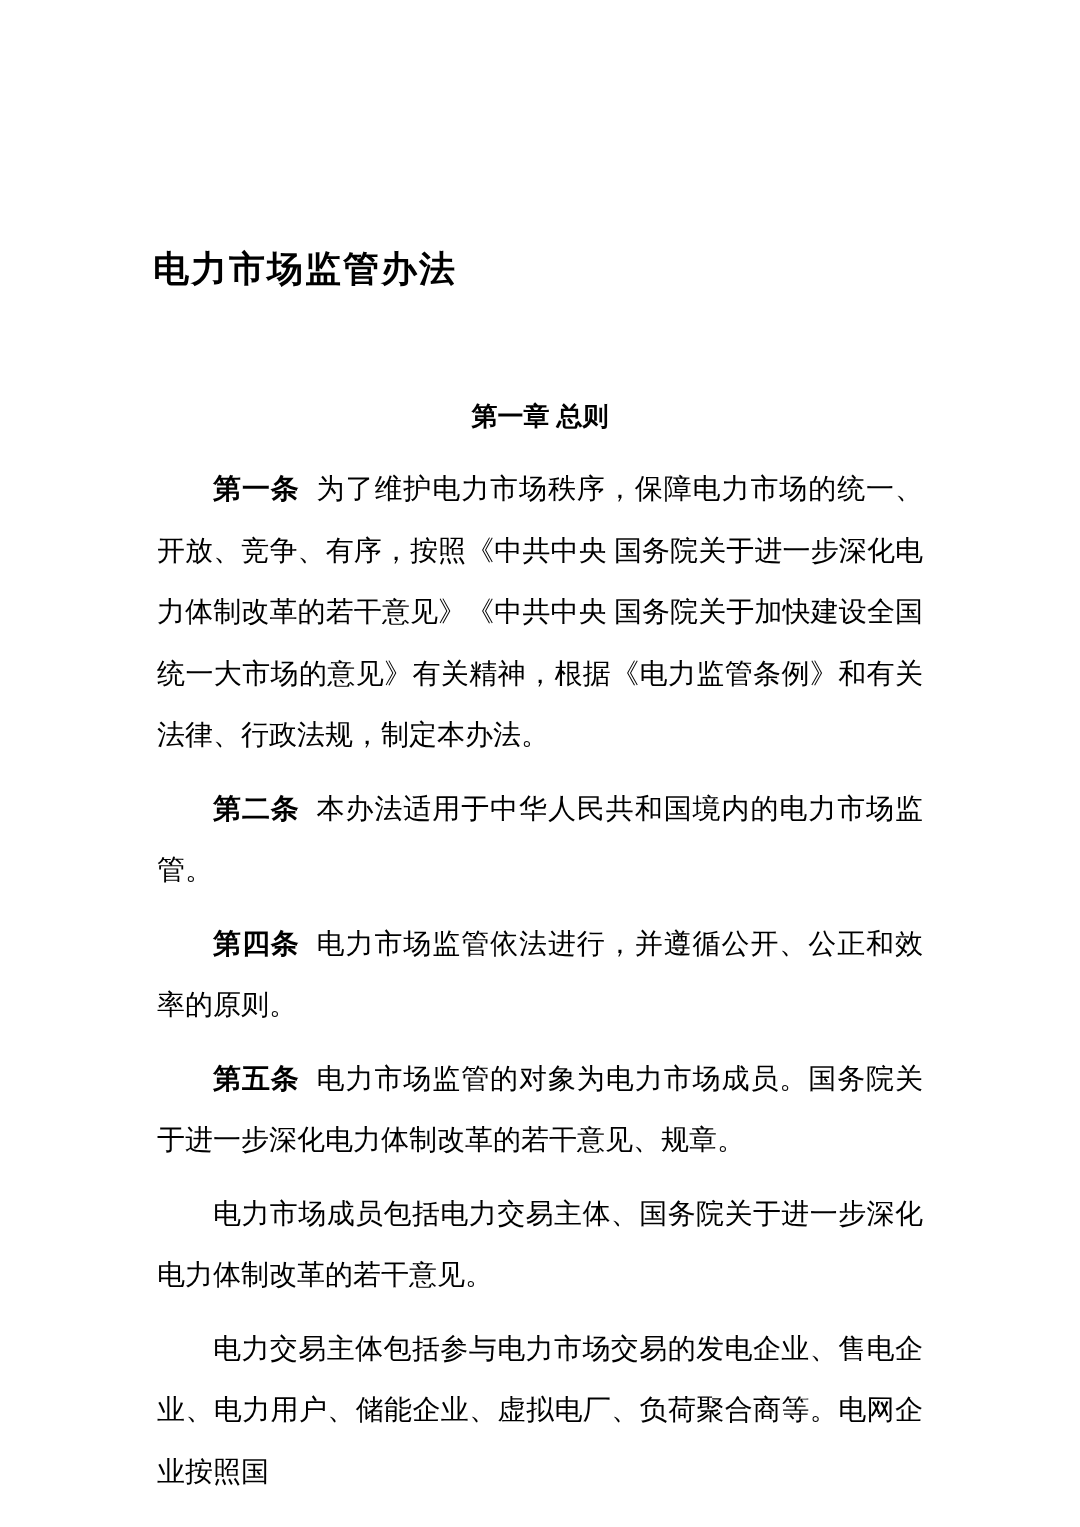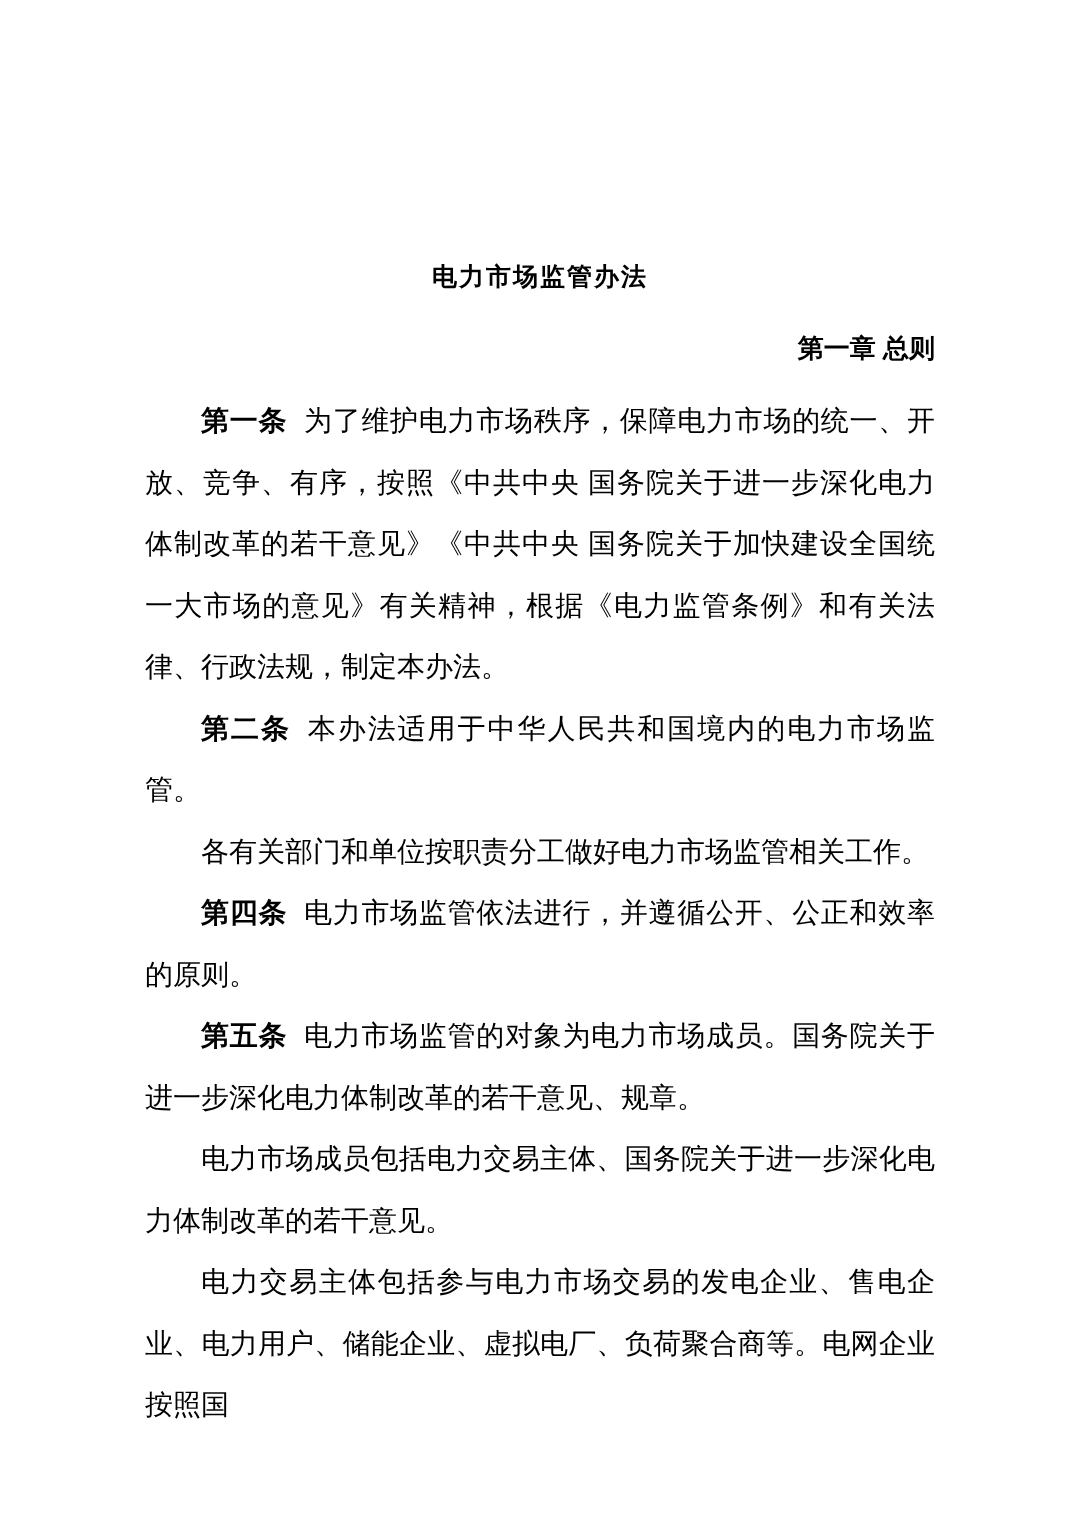--- a/index.html
+++ b/index.html
@@ -15,43 +15,43 @@
     color: #000000;
   }
   .page {
     box-sizing: border-box;
     width: 1080px;
     height: 1527px;
     padding: 238px 145px 0 145px;
     background: #ffffff;
   }
   .doc-title {
-    text-align: center;
-    font-size: 25px;
+    text-align: left;
+    font-size: 36px;
     line-height: 46px;
     font-weight: 700;
     font-family: "Liberation Serif", "DejaVu Serif", serif;
     letter-spacing: 2px;
-    margin: 16px;
+    margin: 8px;
   }
   .chapter-heading {
-    text-align: right;
+    text-align: center;
     font-size: 26px;
     line-height: 32px;
     font-weight: 700;
     font-family: "Liberation Sans", "DejaVu Sans", sans-serif;
-    margin: 32px 0 0 0;
+    margin: 108px 0 0 0;
   }
   .doc-body {
     margin-top: 26px;
     font-size: 28px;
     line-height: 61.5px;
   }
   .para {
-    margin: 0;
+    margin: 12px;
     text-align: justify;
     text-align-last: left;
     text-indent: 2em;
   }
   .lead {
     font-weight: 700;
     font-family: "Liberation Sans", "DejaVu Sans", sans-serif;
     margin-right: 0.6em;
   }
   .lead:empty {
@@ -74,23 +74,20 @@
 
     <p class="para">
       <span class="lead">第一条</span><span class="para-text">为了维护电力市场秩序，保障电力市场的统一、开放、竞争、有序，按照《中共中央 国务院关于进一步深化电力体制改革的若干意见》《中共中央 国务院关于加快建设全国统一大市场的意见》有关精神，根据《电力监管条例》和有关法律、行政法规，制定本办法。</span>
     </p>
 
     <p class="para">
       <span class="lead">第二条</span><span class="para-text">本办法适用于中华人民共和国境内的电力市场监管。</span>
     </p>
 
 
-    <p class="para">
-      <span class="lead"></span><span class="para-text">各有关部门和单位按职责分工做好电力市场监管相关工作。</span>
-    </p>
 
     <p class="para">
       <span class="lead">第四条</span><span class="para-text">电力市场监管依法进行，并遵循公开、公正和效率的原则。</span>
     </p>
 
     <p class="para">
       <span class="lead">第五条</span><span class="para-text">电力市场监管的对象为电力市场成员。国务院关于进一步深化电力体制改革的若干意见、规章。</span>
     </p>
 
     <p class="para">

